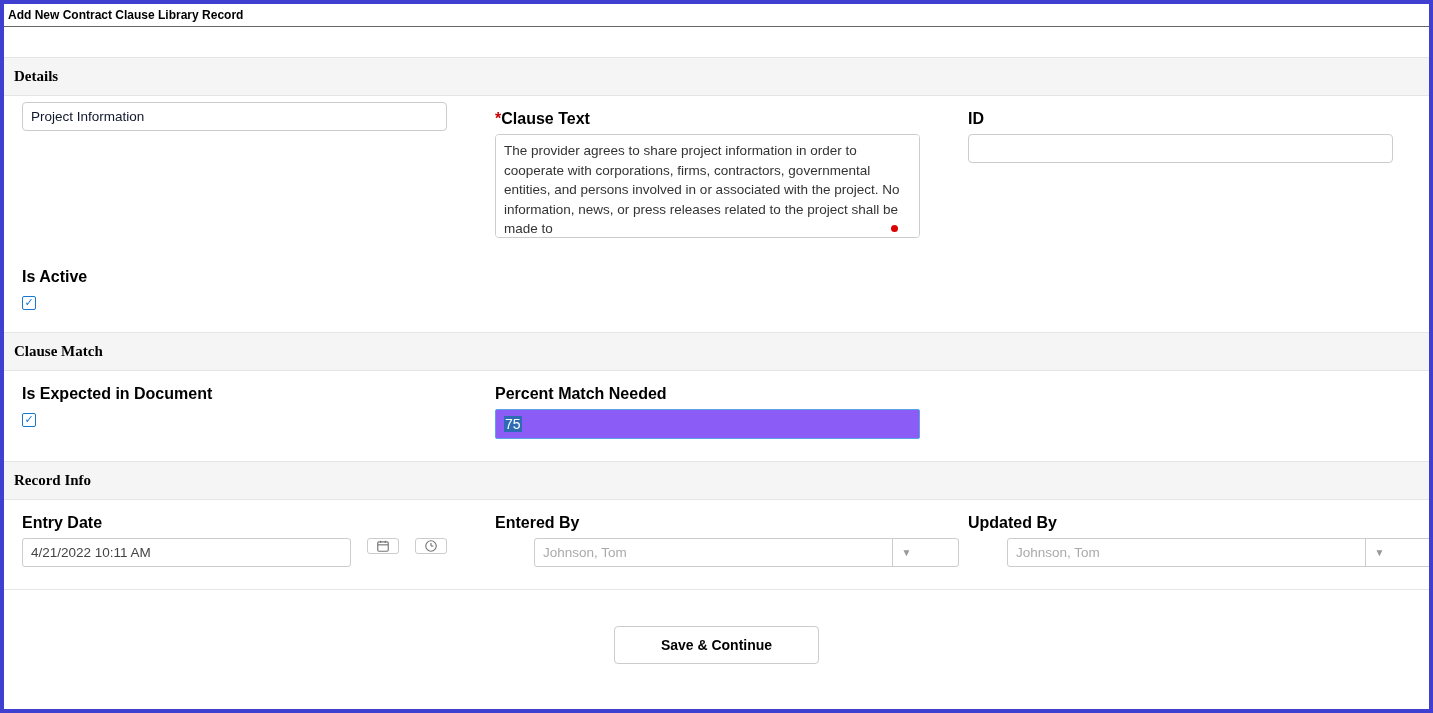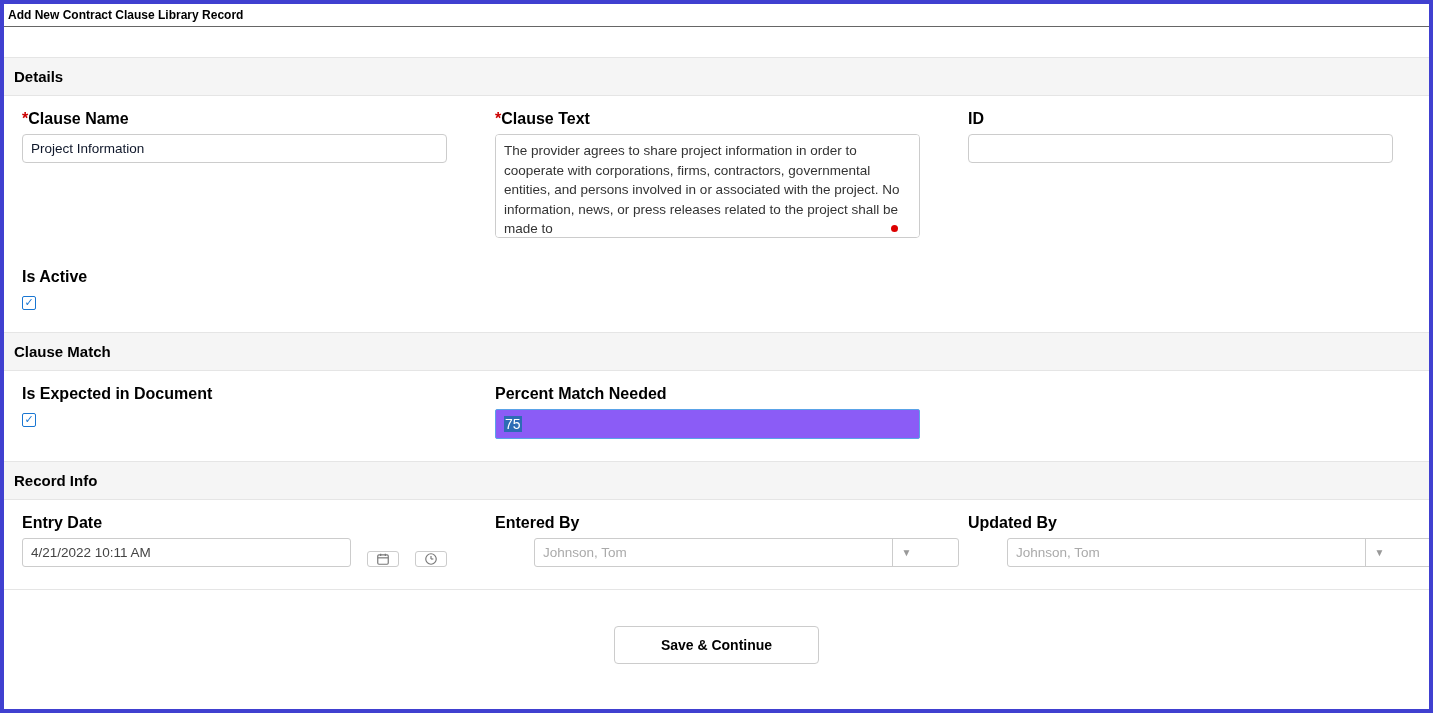--- a/index.html
+++ b/index.html
@@ -18,20 +18,21 @@
     padding: 4px 4px 4px 4px;
     border-bottom: 1px solid #666;
   }
   .section-header {
     background: #f5f5f5;
     border-top: 1px solid #e5e5e5;
     border-bottom: 1px solid #e5e5e5;
     padding: 10px 10px;
     font-size: 15px;
     font-weight: 700;
+    font-family: Liberation Serif, serif;
   }
   .section-body {
     padding: 6px 18px 22px 18px;
   }
   .row {
     display: flex;
     gap: 48px;
   }
   .col { flex: 1; min-width: 0; }
   .col-thin { flex: 0 0 425px; }
@@ -94,21 +95,21 @@
     color: #4a5a6a;
     border-radius: 2px;
   }
   .focused-input .sel {
     background: #2d6cb5;
     color: #fff;
     padding: 0 1px;
   }
   .date-wrap {
     display: flex;
-    align-items: flex-end;
+    align-items: flex-start;
     max-width: 425px;
     gap: 16px;
   }
   .date-box {
     flex: 1;
     border: 1px solid #ccc;
     border-radius: 3px;
     padding: 6px 8px;
     font-size: 13.5px;
     color: #444;
@@ -168,23 +169,20 @@
 <body>
 
 <div class="page-title">Add New Contract Clause Library Record</div>
 
 <div class="spacer30"></div>
 
 <div class="section-header">Details</div>
 <div class="section-body">
   <div class="row">
     <div class="col col-thin">
-      <div class="field-label">
-        <span class="req">*</span><span>Clause Name</span>
-      </div>
       <input type="text" class="text-input" value="Project Information" style="">
     </div>
     <div class="col col-thin">
       <div class="field-label">
         <span class="req">*</span><span>Clause Text</span>
       </div>
       <div class="textarea-wrap">
         <textarea class="text-area" style="">The provider agrees to share project information in order to cooperate with corporations, firms, contractors, governmental entities, and persons involved in or associated with the project. No information, news, or press releases related to the project shall be made to</textarea>
       </div>
     </div>

